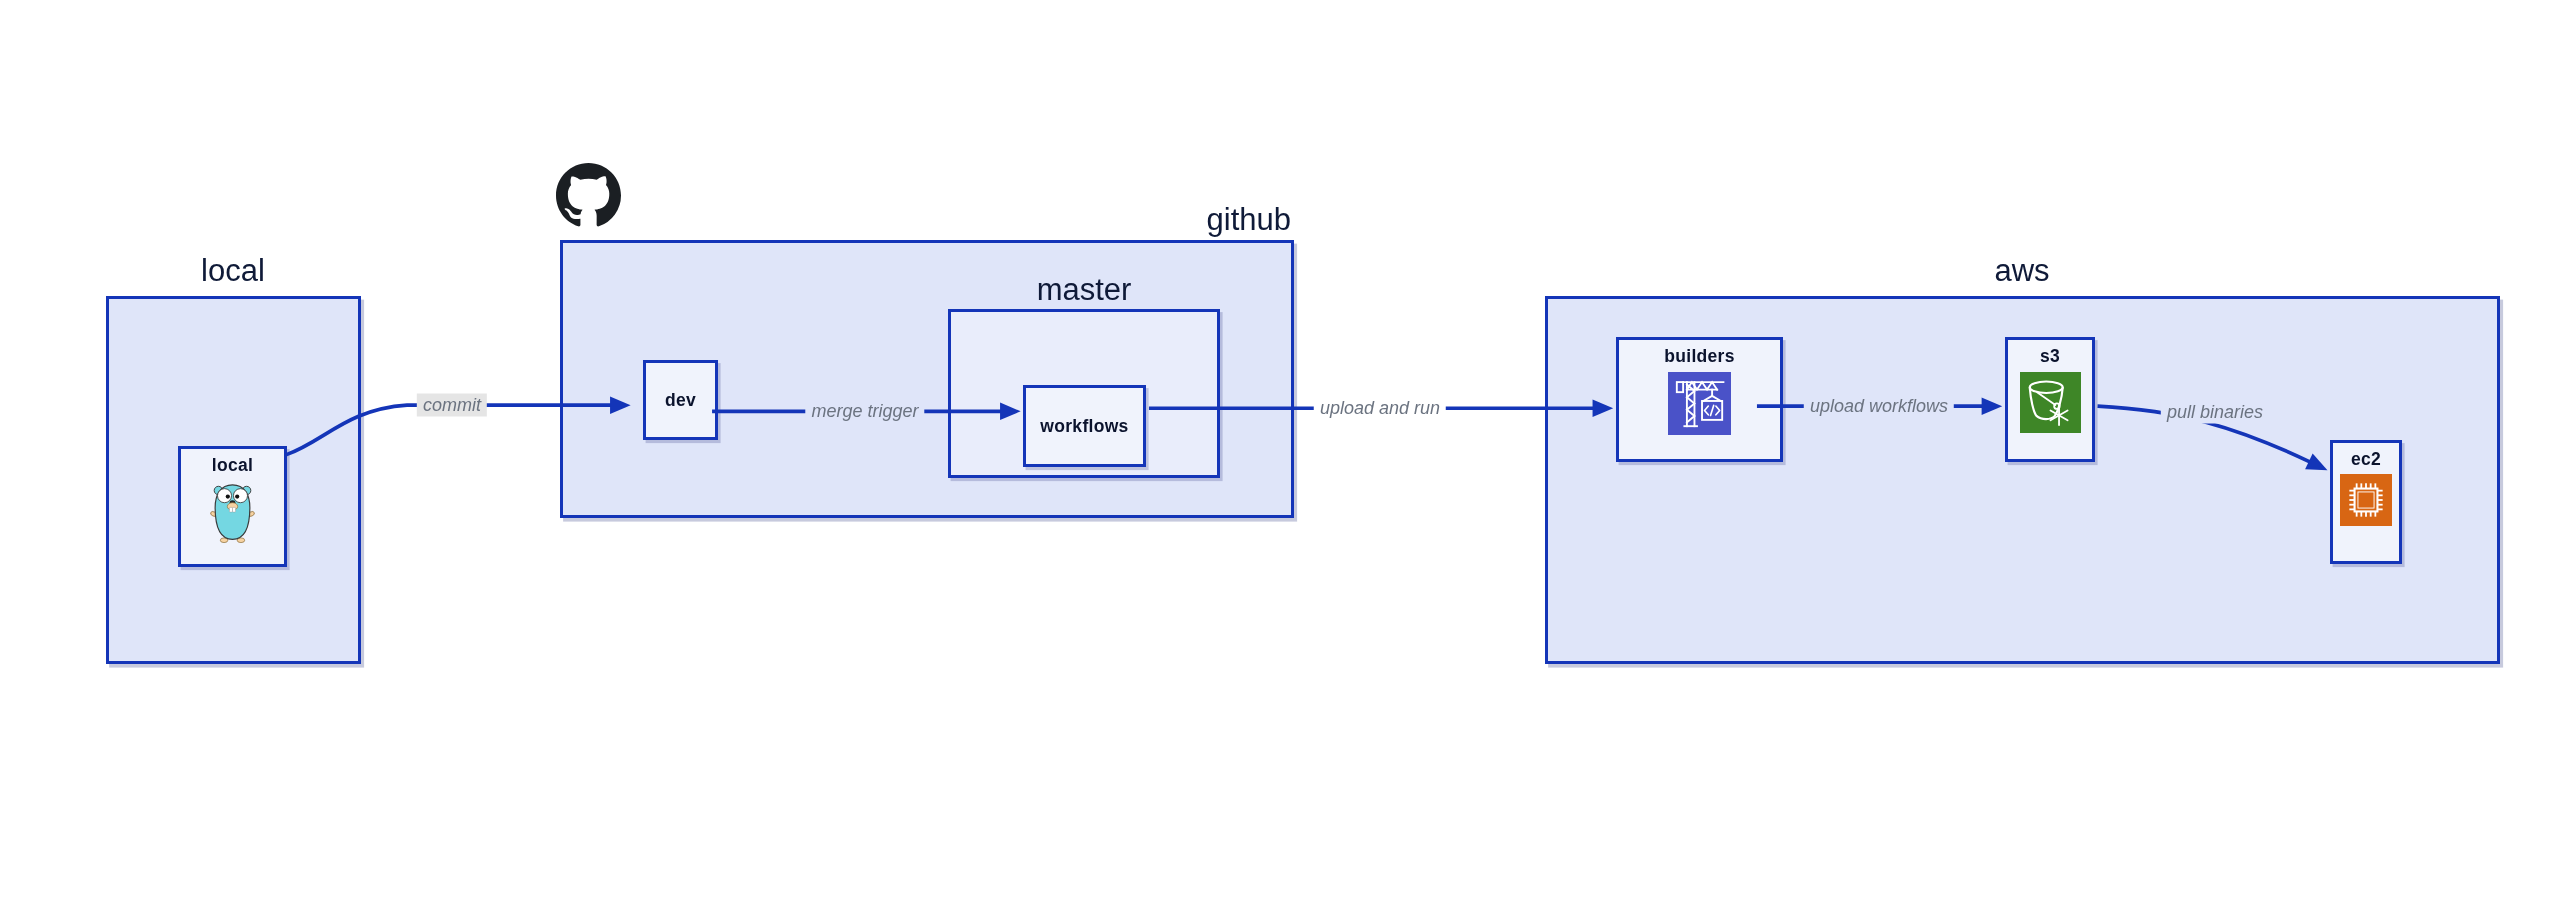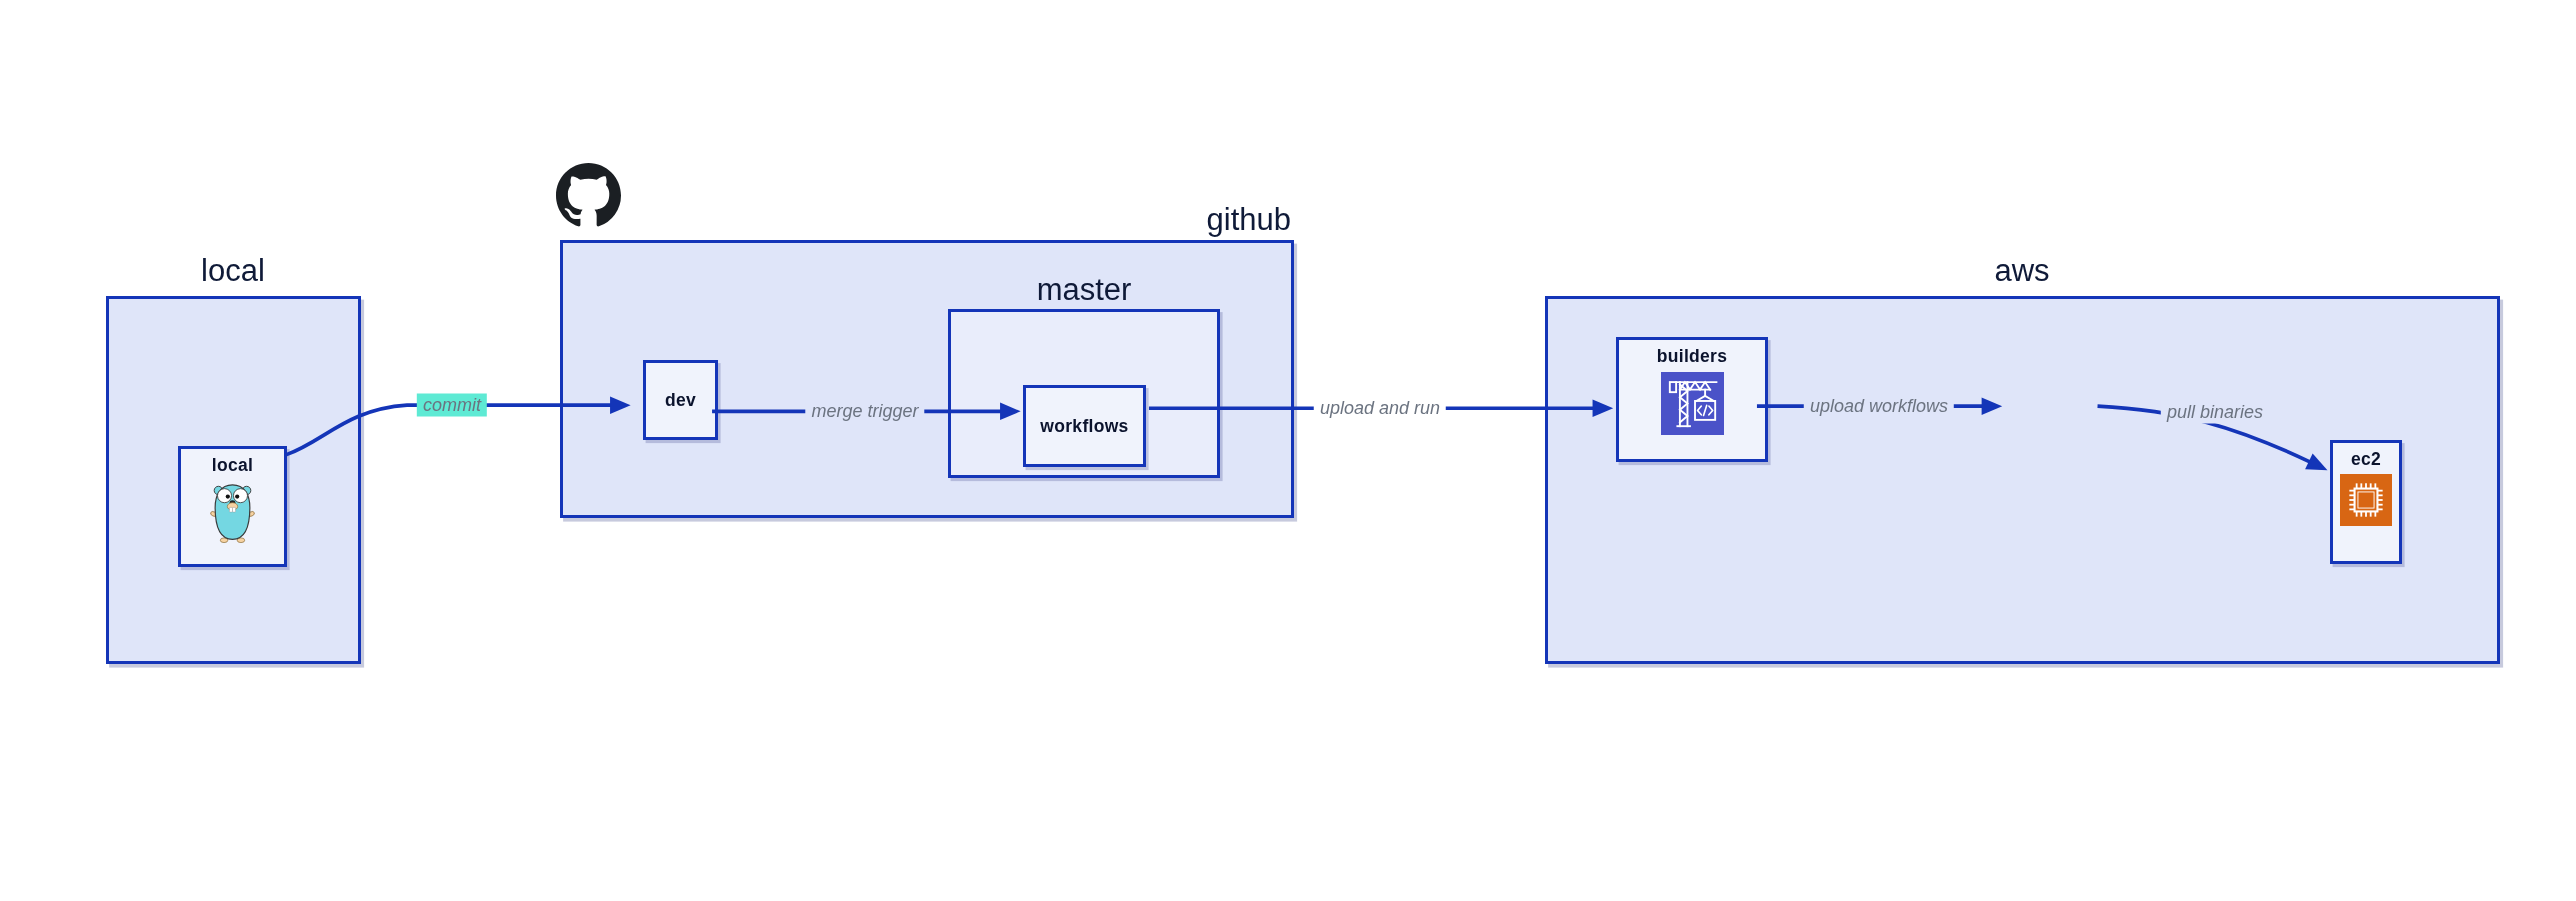--- a/index.html
+++ b/index.html
@@ -71,21 +71,21 @@
   </div>
 
   <div class="node center" style="left:633px;top:360px;width:75px;height:80px;margin-left:10px;">
     <div class="node-label">dev</div>
   </div>
 
   <div class="node center" style="left:1023px;top:385px;width:123px;height:82px;">
     <div class="node-label">workflows</div>
   </div>
 
-  <div class="node" style="left:1616px;top:337px;width:152px;height:125px;">
+  <div class="node" style="left:1616px;top:337px;width:167px;height:125px;">
     <div class="node-label">builders</div>
     <span class="node-icon" style="margin-top:5.2px;">
       <svg width="63" height="63" viewBox="0 0 100 100">
         <rect x="0" y="0" width="100" height="100" fill="#4a52c8"></rect>
         <g stroke="#ffffff" stroke-width="3" fill="none" stroke-linecap="square">
           <rect x="14" y="16" width="10" height="16"></rect>
           <line x1="30" y1="16" x2="30" y2="86"></line>
           <line x1="42" y1="16" x2="42" y2="86"></line>
           <path d="M30 20 L42 30 L30 40 L42 50 L30 60 L42 70 L30 80"></path>
           <line x1="26" y1="86" x2="46" y2="86"></line>
@@ -98,20 +98,39 @@
         </g>
         <g stroke="#ffffff" stroke-width="2.6" fill="none" stroke-linecap="round" stroke-linejoin="round">
           <path d="M64 54 L58 61 L64 68"></path>
           <path d="M76 54 L82 61 L76 68"></path>
           <path d="M72.5 53 L67.5 69"></path>
         </g>
       </svg>
     </span>
   </div>
 
+  <div class="node" style="left:2005px;top:337px;width:90px;height:125px;">
+    <div class="node-label">s3</div>
+    <span class="node-icon" style="margin-top:5.2px;">
+      <svg width="61" height="61" viewBox="0 0 100 100">
+        <rect x="0" y="0" width="100" height="100" fill="#3e8627"></rect>
+        <g stroke="#ffffff" fill="none" stroke-linecap="round">
+          <ellipse cx="43" cy="25" rx="27" ry="9.5" stroke-width="3.5"></ellipse>
+          <path d="M16 26 C17.5 45 22 66 27 72 C35 79 51 79 57 72 C62.5 64 68.5 45 70 26" stroke-width="3.5"></path>
+          <line x1="28" y1="33" x2="58" y2="54" stroke-width="3"></line>
+          <circle cx="60.5" cy="56" r="4.5" stroke-width="3"></circle>
+          <g stroke-width="3">
+            <line x1="64" y1="55" x2="64" y2="87"></line>
+            <line x1="50" y1="63" x2="78" y2="79"></line>
+            <line x1="50" y1="79" x2="78" y2="63"></line>
+          </g>
+        </g>
+      </svg>
+    </span>
+  </div>
 
   <div class="node" style="left:2330px;top:440px;width:72px;height:124px;">
     <div class="node-label">ec2</div>
     <span class="node-icon" style="margin-top:4.1px;">
       <svg width="52" height="52" viewBox="0 0 100 100">
         <rect x="0" y="0" width="100" height="100" fill="#d86613"></rect>
         <g stroke="#ffffff" fill="none">
           <rect x="28" y="28" width="44" height="44" stroke-width="4"></rect>
           <rect x="34.5" y="34.5" width="31" height="31" stroke-width="1.8"></rect>
           <g stroke-width="3.5">
@@ -149,21 +168,21 @@
     </defs>
     <g stroke="#1435b8" stroke-width="7" fill="none">
       <path d="M556 882 C630 856 672 794 790 786 L1186 786" marker-end="url(#ah)"></path>
       <path d="M1382 798 L1943 798" marker-end="url(#ah)"></path>
       <path d="M2230 792 L3093 792" marker-end="url(#ah)"></path>
       <path d="M3410 788 L3848 788" marker-end="url(#ah)"></path>
       <path d="M4071 788 C4230 796 4340 828 4483 896" marker-end="url(#ah)"></path>
     </g>
   </svg>
 
-  <div class="edge-label" style="left:452px;top:405px;background:#5eead4;">commit</div>
+  <div class="edge-label" style="left:452px;top:405px;background:#e5e5e5;">commit</div>
   <div class="edge-label" style="left:865px;top:411px;background:#dfe5f9;">merge trigger</div>
   <div class="edge-label" style="left:1380px;top:408px;background:#ffffff;">upload and run</div>
   <div class="edge-label" style="left:1879px;top:406px;background:#dfe5f9;">upload workflows</div>
   <div class="edge-label" style="left:2215px;top:412px;background:#dfe5f9;">pull binaries</div>
 
 
 </div>
 
 
 </body></html>

